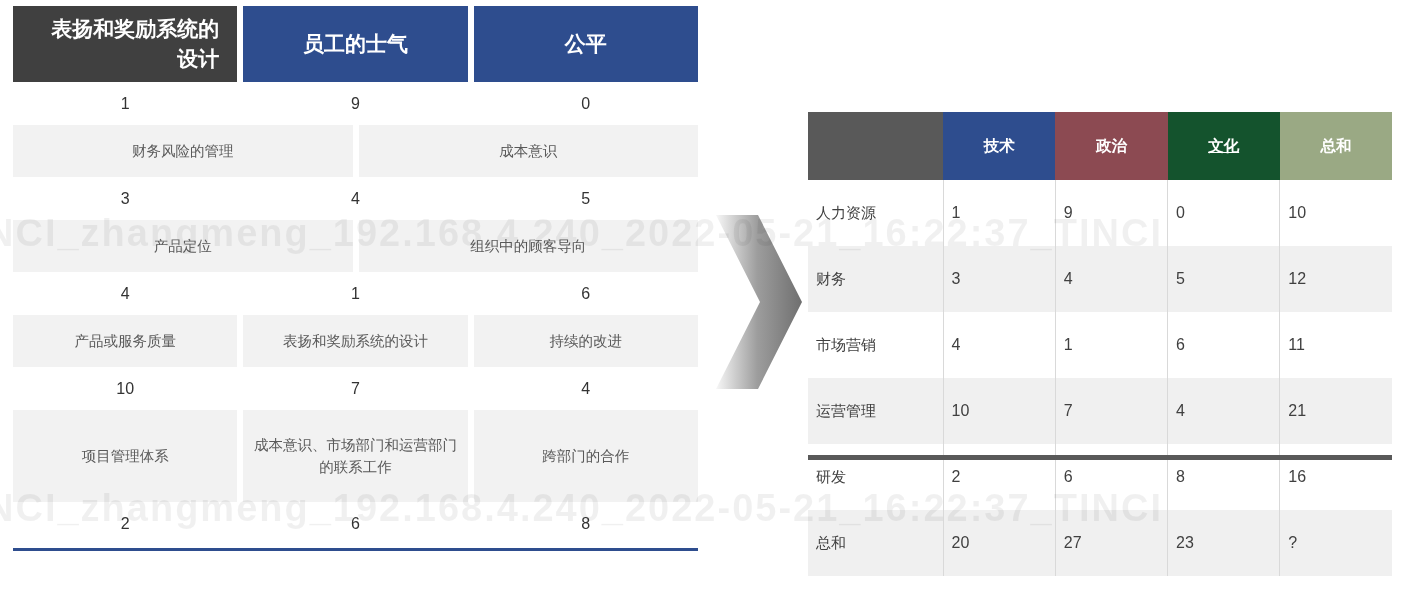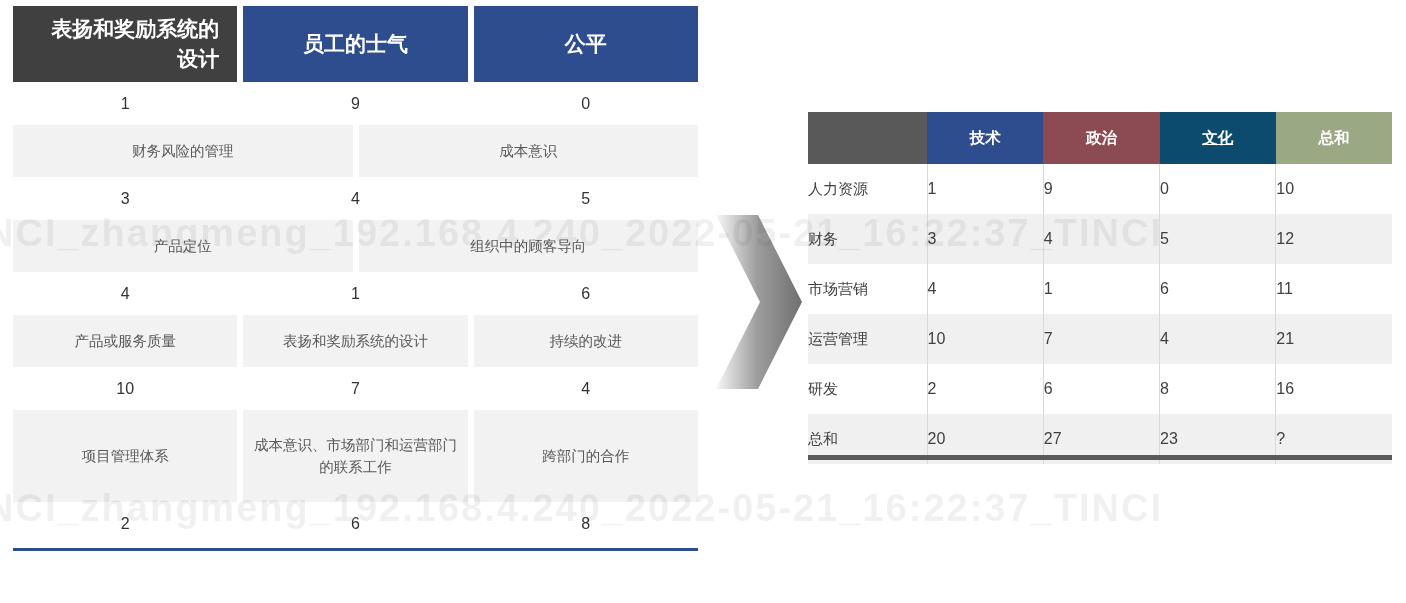--- a/index.html
+++ b/index.html
@@ -120,35 +120,35 @@
   
   #right-table {
     position: absolute;
     left: 808px;
     top: 112px;
     width: 584px;
     z-index: 2;
     border-collapse: collapse;
   }
   #right-table td, #right-table th {
-    padding: 0;
+    padding: 8px;
     margin: 0;
   }
   .rt-head th {
     height: 52px;
     color: #ffffff;
     font-size: 15.5px;
     font-weight: bold;
     text-align: center;
     vertical-align: middle;
   }
   .rt-corner   { background: #595959; width: 119px; }
   .rt-h-blue   { background: #2e4d8e; }
   .rt-h-maroon { background: #8c4a52; }
-  .rt-h-purple { background: #0c4a6e; text-decoration: underline; }
+  .rt-h-purple { background: #14532d; text-decoration: underline; }
   .rt-h-green  { background: #9aa984; }
 
   .rt-body td {
     height: 50px;
     font-size: 16px;
     color: #404040;
     text-align: left;
     vertical-align: middle;
   }
   .rt-body td.rt-rowhead {

